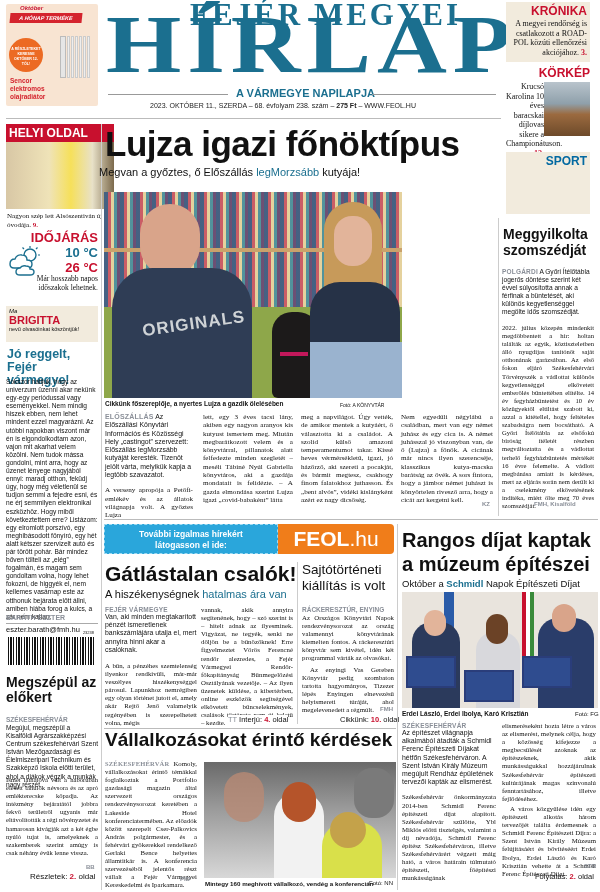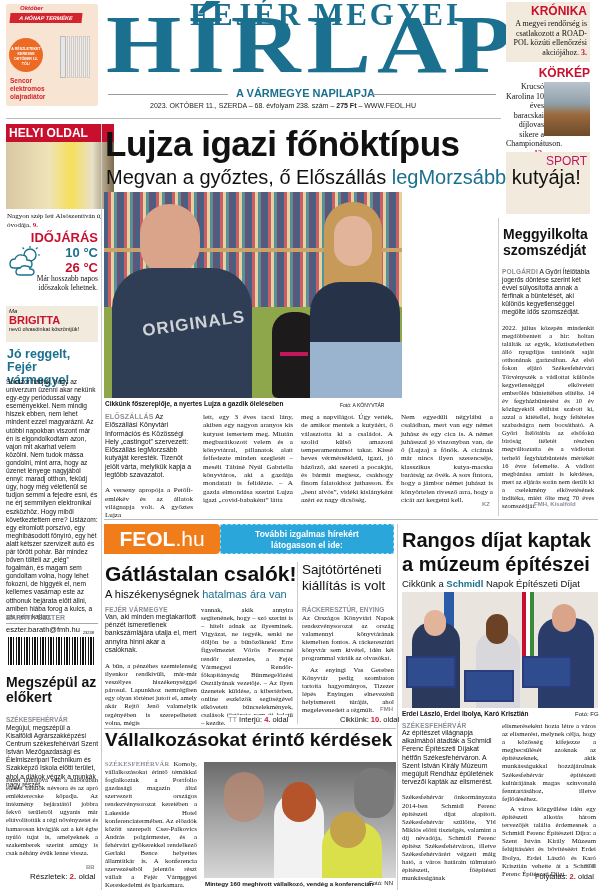--- a/index.html
+++ b/index.html
@@ -53,21 +53,21 @@
   </div>
 </div>
 <div class="abs" style="left:506px;top:66px;width:84px;height:84px;">
   <div style="text-align:right;color:#c8102e;font-weight:bold;font-size:12px;">KÖRKÉP</div>
   <div class="abs photo" style="left:38px;top:16px;width:46px;height:54px;background:linear-gradient(180deg,#b9c4cc 0%,#8fa0ab 40%,#9b6a3f 60%,#6d4a2a 100%);"></div>
   <div class="abs serif" style="left:0;top:16px;width:38px;font-size:8px;line-height:9.5px;text-align:right;">
     <span>Krucsó Karolina 10 éves baracskai díjlovas sikere a Championátuson.</span> <span class="pg">12.</span>
   </div>
 </div>
 <div class="abs" style="left:506px;top:152px;width:84px;height:62px;background:#f2ebdd;padding:2px 3px;">
-  <div style="text-align:right;color:#be185d;font-weight:normal;font-size:12px;">SPORT</div>
+  <div style="text-align:right;color:#0369a1;font-weight:bold;font-size:12px;">SPORT</div>
 </div>
 
 <div class="abs" style="left:6px;top:124px;width:108px;">
   <div style="background:#c8102e;color:#fff;font-weight:bold;font-size:12px;padding:2px 3px;">HELYI OLDAL</div>
   <div class="photo" style="height:67px;background:linear-gradient(90deg,#d8c7a5 0%,#efe3b8 40%,#f6e05a 60%,#e8e1c8 80%,#7c6a4c 100%);"></div>
   <div class="serif" style="font-size:7px;line-height:8.5px;padding:3px 1px;">
     <span>Nagyon szép lett Alsószentiván új óvodája.</span> <span class="pg">9.</span>
   </div>
 </div>
 
@@ -111,21 +111,21 @@
 <div class="abs body-sans" style="left:6px;top:724px;width:92px;font-size:6.6px;line-height:8.1px;">Megújul, megszépül a Kisalföldi Agrárszakképzési Centrum székesfehérvári Szent István Mezőgazdasági és Élelmiszeripari Technikum és Szakképző Iskola előtti terület, ahol a diákok végzik a munkák nagy részét.</div>
 <div class="abs body-serif" style="left:6px;top:776px;width:92px;font-size:6.6px;line-height:8.1px;">Ismét láthatóvá vált a háborúban elesett tanulók névsora és az apró emlékterecske kőpadja. Az intézmény bejáratától jobbra fekvő területről ugyanis már eltávolították a régi növényzetet és hamarosan kivágják azt a két égbe nyúló tujat is, amelyeknek a szakemberek szerint amúgy is csak néhány évük lenne vissza.</div>
 <div class="abs" style="left:86px;top:864px;font-size:6px;font-weight:bold;color:#8a8f98;">BB</div>
 <div class="abs" style="left:30px;top:872px;font-size:8px;white-space:nowrap;">
   <span>Részletek: </span><span class="pg">2.</span><span> oldal</span>
 </div>
 
 <div class="vline" style="left:101px;top:124px;height:766px;background:#ccc;"></div>
 
 <div class="abs" style="left:105px;top:124px;font-size:35px;line-height:40px;font-weight:bold;letter-spacing:-0.5px;white-space:nowrap;">Lujza igazi főnöktípus</div>
-<div class="abs" style="left:106px;top:166px;font-size:20px;white-space:nowrap;">
+<div class="abs" style="left:99px;top:166px;font-size:11px;white-space:nowrap;">
   <span>Megvan a győztes, ő Előszállás </span><span class="teal">legMorzsább</span><span> kutyája!</span>
 </div>
 
 <div class="abs photo" style="left:104px;top:192px;width:298px;height:206px;background:#d7c8a8;">
   <div style="position:absolute;left:0;top:0;width:100%;height:58%;background:repeating-linear-gradient(90deg,#2c4f7c 0 4px,#c84a5a 4px 7px,#e7d39b 7px 10px,#3a8a9a 10px 13px,#5a3b6b 13px 16px);opacity:.85;"></div>
   <div style="position:absolute;left:0;top:27%;width:100%;height:4px;background:#caa26c;"></div>
   <div style="position:absolute;left:0;top:56%;width:100%;height:44%;background:#8ea74a;"></div>
   <div style="position:absolute;left:8px;top:12px;width:140px;height:194px;">
     <div style="position:absolute;left:28px;top:0;width:60px;height:72px;border-radius:30px;background:#d9a48a;"></div>
     <div style="position:absolute;left:0;top:64px;width:140px;height:130px;border-radius:40px 40px 0 0;background:#2f3d55;"></div>
@@ -158,26 +158,26 @@
 <div class="abs" style="left:503px;top:226px;width:92px;font-size:14px;line-height:16px;font-weight:bold;">Meggyilkolta szomszédját</div>
 <div class="abs body-sans" style="left:502px;top:268px;width:92px;font-size:6.6px;line-height:8.1px;">
   <span class="kicker" style="font-size:6.5px;">POLGÁRDI</span> <span>A Győri Ítélőtábla jogerős döntése szerint két évvel súlyosította annak a férfinak a büntetését, aki különös kegyetlenséggel megölte idős szomszédját.</span>
 </div>
 <div class="abs body-serif" style="left:502px;top:324px;width:92px;font-size:6.6px;line-height:8.1px;">2022. július közepén mindenkit megdöbbentett a hír: holtan találták az egyik, köztiszteletben álló nyugdíjas tanítónőt saját otthonának garázsában. Az első fokon eljáró Székesfehérvári Törvényszék a vádlottat különös kegyetlenséggel elkövetett emberölés bűntettében elítélte. 14 év fegyházbüntetést és 10 év közügyektől eltiltást szabott ki, azzal a kitétellel, hogy feltételes szabadságra nem bocsátható. A Győri Ítélőtábla az elsőfokú bíróság ítéletét részben megváltoztatta és a vádlottat terhelő fegyházbüntetés mértékét 16 évre felemelte. A vádlott megbánása amiatt is kérdéses, mert az eljárás során nem derült ki a cselekmény elkövetésének indítéka, miért ölte meg 70 éves szomszédját.</div>
 <div class="abs" style="left:534px;top:501px;font-size:6px;font-weight:bold;color:#8a8f98;">FMH, Kisalföld</div>
 
 <div class="hline" style="left:104px;top:519px;width:494px;"></div>
 
 <div class="abs" style="left:104px;top:524px;width:290px;height:30px;display:flex;">
-  <div style="flex:1;background:#f07d1a;color:#fff;font-size:21px;line-height:30px;text-align:center;border-radius:0 4px 4px 0;">
-    <b>FEOL</b><span>.hu</span>
-  </div>
   <div style="flex:0 0 174px;background:#2aa6db;color:#fff;font-size:8.5px;font-weight:bold;text-align:center;line-height:11px;padding-top:4px;border:1px dashed #9fdaf2;">
     <div>További izgalmas hírekért</div>
     <div>látogasson el ide:</div>
+  </div>
+  <div style="flex:1;background:#f07d1a;color:#fff;font-size:21px;line-height:30px;text-align:center;border-radius:0 4px 4px 0;">
+    <b>FEOL</b><span>.hu</span>
   </div>
 </div>
 
 <div class="abs" style="left:105px;top:562px;font-size:21px;line-height:24px;font-weight:bold;white-space:nowrap;">Gátlástalan csalók!</div>
 <div class="abs" style="left:105px;top:588px;font-size:11px;white-space:nowrap;">
   <span>A hiszékenységnek </span><span class="teal">hatalmas ára van</span>
 </div>
 <div class="abs" style="left:105px;top:606px;width:92px;">
   <div class="kicker" style="font-size:6.5px;">FEJÉR VÁRMEGYE</div>
   <div class="body-sans" style="font-size:6.9px;line-height:8.2px;">Van, aki minden megtakarított pénzét ismeretlenek bankszámlájára utalja el, mert annyira hinni akar a csalóknak.</div>
@@ -196,21 +196,21 @@
 <div class="abs body-serif" style="left:302px;top:666px;width:92px;font-size:6.8px;line-height:8.1px;text-indent:8px;">Az enyingi Vas Gereben Könyvtár pedig szombaton tartotta hagyományos, Tizezer lépés Enyingen elnevezésű helyismereti túráját, ahol megelevenedett a régmúlt.</div>
 <div class="abs" style="left:380px;top:706px;font-size:6px;font-weight:bold;color:#8a8f98;">FMH</div>
 <div class="abs" style="left:340px;top:715px;font-size:7.5px;white-space:nowrap;background:#fff;">
   <span>Cikkünk: </span><span class="pg">10.</span><span> oldal</span>
 </div>
 
 <div class="vline" style="left:397px;top:524px;height:366px;background:#ccc;"></div>
 
 <div class="abs" style="left:402px;top:528px;width:196px;font-size:20px;line-height:24px;font-weight:bold;">Rangos díjat kaptak a múzeum építészei</div>
 <div class="abs" style="left:402px;top:578px;font-size:9.5px;white-space:nowrap;">
-  <span>Cikkünk a </span><b class="teal">Schmidl</b><span> Napok Építészeti Díjat</span>
+  <span>Október a </span><b class="teal">Schmidl</b><span> Napok Építészeti Díjat</span>
 </div>
 <div class="abs photo" style="left:402px;top:592px;width:196px;height:116px;background:#e9e4dd;">
   <div style="position:absolute;left:42px;top:0;width:10px;height:70px;background:#2a5ba8;"></div>
   <div style="position:absolute;left:120px;top:0;width:12px;height:80px;background:linear-gradient(90deg,#c8102e 33%,#fff 33% 66%,#3a8a3a 66%);"></div>
   <div style="position:absolute;left:10px;top:30px;width:48px;height:86px;border-radius:20px 20px 0 0;background:#2b3a5c;"></div>
   <div style="position:absolute;left:22px;top:18px;width:22px;height:26px;border-radius:11px;background:#e2b49a;"></div>
   <div style="position:absolute;left:74px;top:40px;width:44px;height:76px;border-radius:18px 18px 0 0;background:#d8d8dc;"></div>
   <div style="position:absolute;left:84px;top:22px;width:22px;height:30px;border-radius:11px;background:#6b4226;"></div>
   <div style="position:absolute;left:136px;top:26px;width:56px;height:90px;border-radius:20px 20px 0 0;background:#2a3d6a;"></div>
   <div style="position:absolute;left:150px;top:12px;width:24px;height:28px;border-radius:12px;background:#d9a48a;"></div>

